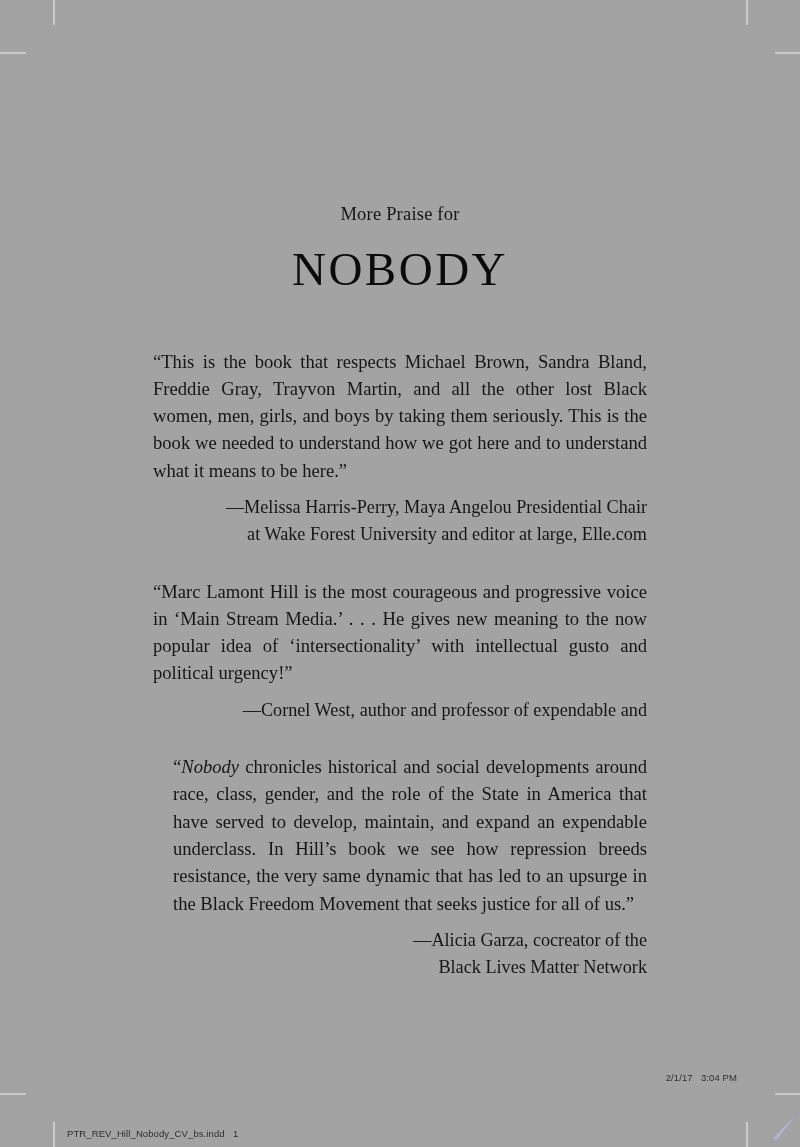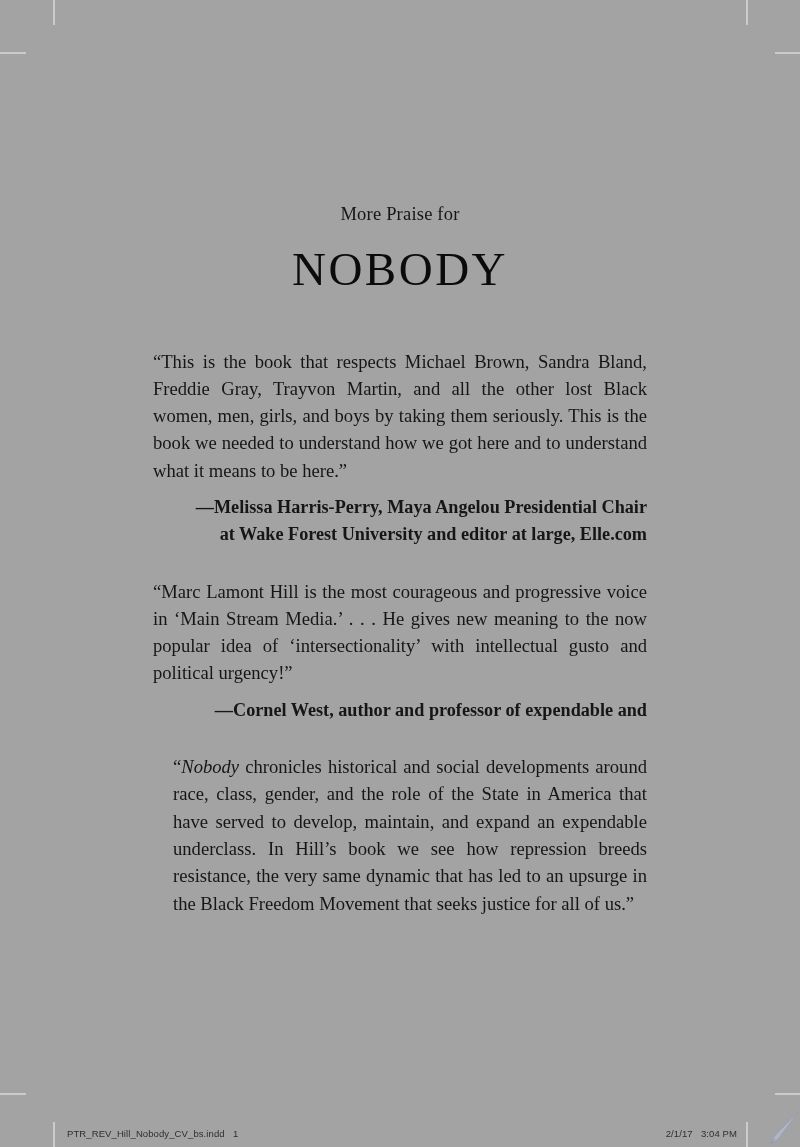--- a/index.html
+++ b/index.html
@@ -70,39 +70,38 @@
     hyphens: none;
   }
   .blurb-quote .title-italic { font-style: italic; }
 
   .blurb-attr {
     margin: 0;
     padding-top: 10px;
     font-size: 18.2px;
     line-height: 27.3px;
     text-align: right;
-    font-weight: bold;
   }
   .blurb-attr .attr-line { display: block; }
 
   
   .footer-slug {
     position: absolute;
     left: 67px;
     top: 1128px;
     font-family: "Liberation Sans", "DejaVu Sans", sans-serif;
     font-size: 9.5px;
     color: #2e2e2e;
     letter-spacing: 0.1px;
     white-space: pre;
   }
   .footer-stamp {
     position: absolute;
     right: 63px;
-    top: 1128px;
+    top: 1072px;
     font-family: "Liberation Sans", "DejaVu Sans", sans-serif;
     font-size: 9.5px;
     color: #2e2e2e;
     letter-spacing: 0.1px;
     white-space: pre;
   }
 
   
   .corner-artifact {
     position: absolute;
@@ -146,20 +145,24 @@
 
       <div class="blurb">
         <p class="blurb-quote">“Marc Lamont Hill is the most courageous and progressive voice in ‘Main Stream Media.’ . . . He gives new meaning to the now popular idea of ‘intersectionality’ with intellectual gusto and political urgency!”</p>
         <p class="blurb-attr">
           <span class="attr-line">—Cornel West, author and professor of expendable and</span>
         </p>
       </div>
 
       <div class="blurb">
         <p class="blurb-quote"><span>“</span><span class="title-italic">Nobody</span><span> chronicles historical and social developments around race, class, gender, and the role of the State in America that have served to develop, maintain, and expand an expendable underclass. In Hill’s book we see how repression breeds resistance, the very same dynamic that has led to an upsurge in the Black Freedom Movement that seeks justice for all of us.”</span></p>
+        <p class="blurb-attr">
+          <span class="attr-line">—Alicia Garza, cocreator of the</span>
+          <span class="attr-line">Black Lives Matter Network</span>
+        </p>
       </div>
 
     </div>
   </div>
 
   <div class="footer-slug">PTR_REV_Hill_Nobody_CV_bs.indd   1</div>
 
   <div class="footer-stamp">2/1/17   3:04 PM</div>
 
   <svg class="corner-artifact" viewBox="0 0 40 37">

